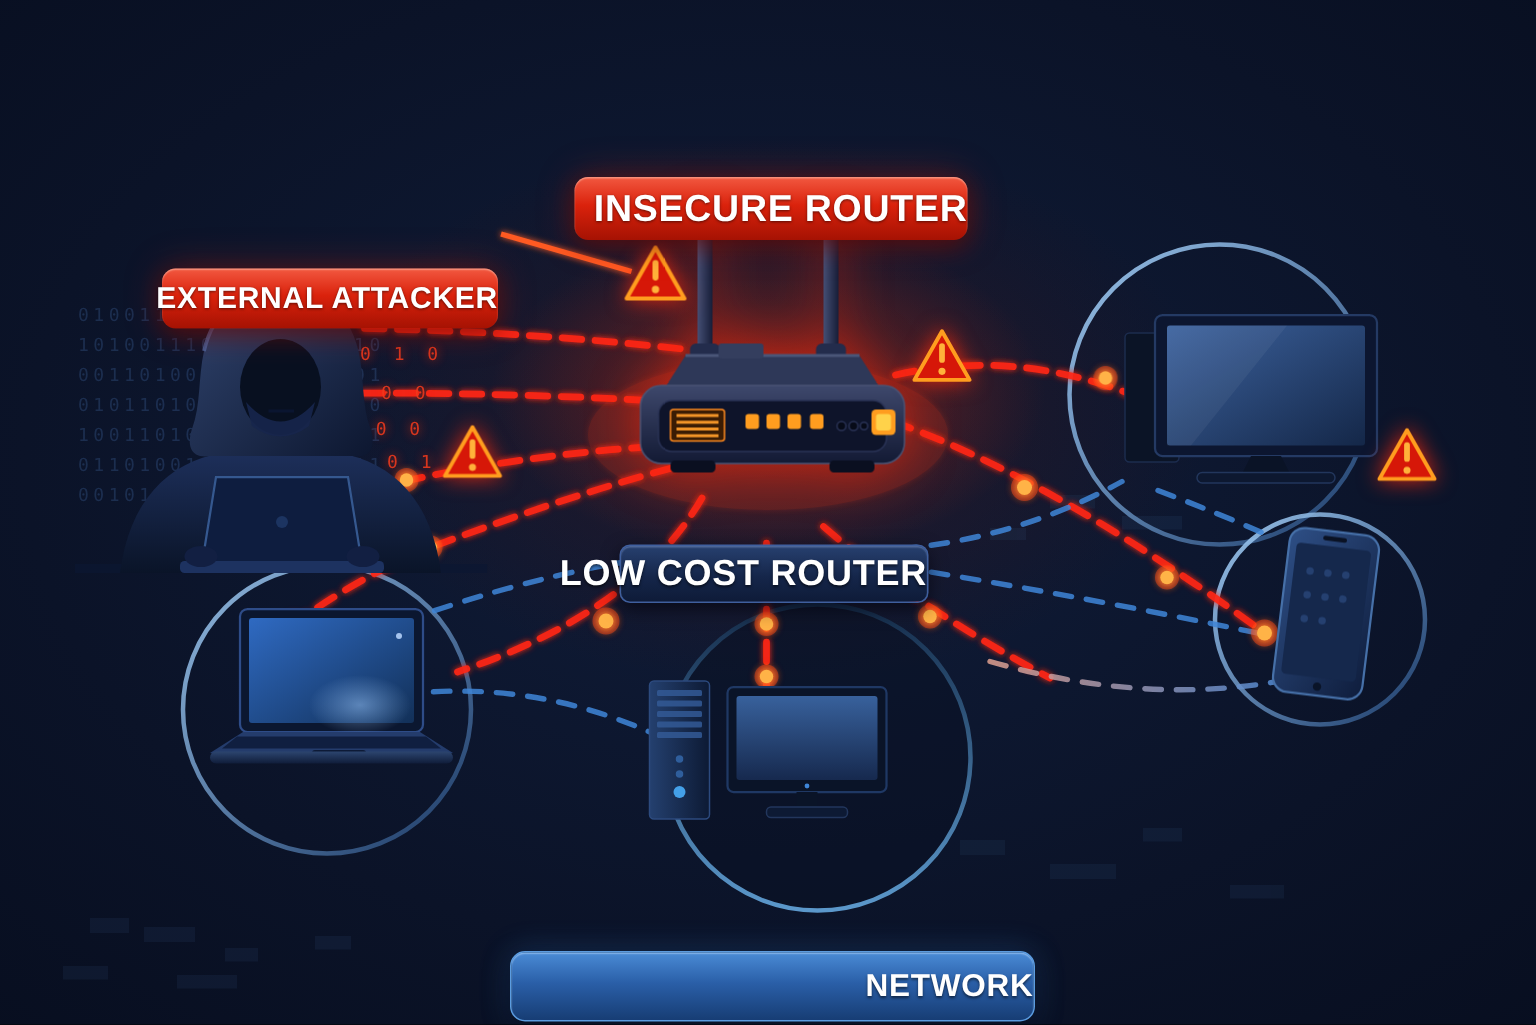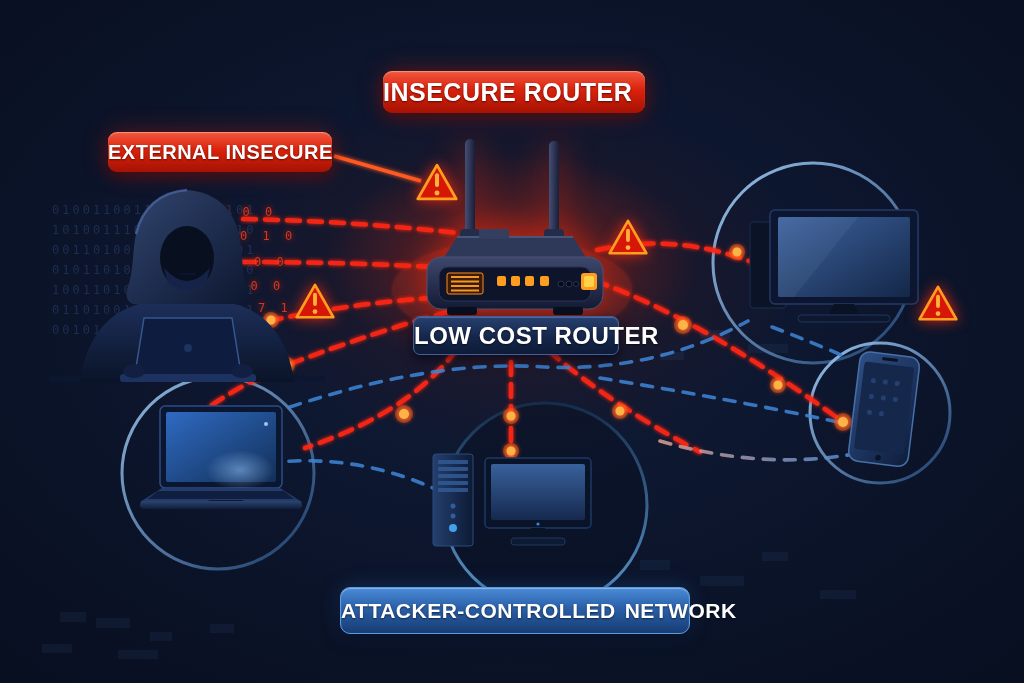--- a/index.html
+++ b/index.html
@@ -6,23 +6,23 @@
   html,body{margin:0;padding:0;background:#05090f;}
   #canvas{
     position:relative;width:1024px;height:683px;overflow:hidden;
     font-family:"Liberation Sans",sans-serif;
     background:
       radial-gradient(ellipse 420px 260px at 50% 40%, rgba(60,18,20,.55), rgba(0,0,0,0) 70%),
       radial-gradient(ellipse 900px 600px at 50% 45%, #101d3a 0%, #0b1328 55%, #060c1c 100%);
   }
   .abs{position:absolute;}
   
-  .badge{display:flex;align-items:center;justify-content:flex-start;
+  .badge{display:flex;align-items:center;justify-content:flex-end;
     font-weight:bold;color:#ffffff;text-shadow:0 1px 2px rgba(0,0,0,.55);
-    border-radius:9px;letter-spacing:.5px;white-space:nowrap;}
+    border-radius:9px;letter-spacing:.5px;white-space:nowrap;margin-top:47px;}
   .badge-red{
     background:linear-gradient(180deg,#f25840 0%,#da220c 45%,#a51203 100%);
     box-shadow:0 4px 14px rgba(90,5,0,.6),0 0 26px rgba(255,50,20,.28),inset 0 1px 1px rgba(255,200,180,.55);
   }
   .badge-navy{
     background:linear-gradient(180deg,#27406f 0%,#15264a 55%,#0e1b38 100%);
     border:1.5px solid #3f5f9e;border-radius:7px;
     box-shadow:0 4px 12px rgba(0,0,10,.6),inset 0 1px 1px rgba(160,190,240,.35);
   }
   .badge-blue{
@@ -162,21 +162,21 @@
     <div class="row">10100111010011011010</div>
     <div class="row">00110100110101001101</div>
     <div class="row">01011010011010110100</div>
     <div class="row">10011010100110100111</div>
     <div class="row">01101001101011010011</div>
     <div class="row">00101101001101001010</div>
     <span class="red" style="left:168px;top:2px">0 0 0</span>
     <span class="red" style="left:188px;top:26px">0 1 0</span>
     <span class="red" style="left:202px;top:52px">0 0</span>
     <span class="red" style="left:176px;top:76px">0 0 0</span>
-    <span class="red" style="left:206px;top:98px">7 1</span>
+    <span class="red" style="left:206px;top:98px">0 1</span>
     <span class="red" style="left:182px;top:120px">0 0</span>
   </div>
 
   <div class="abs dev" style="left:50px;top:182px;width:275px;height:200px">
     <svg width="275" height="200" viewBox="0 0 275 200">
       <defs>
         <linearGradient id="hoodGrad" x1="0" y1="0" x2="1" y2="1">
           <stop offset="0%" stop-color="#31456f"></stop>
             <stop offset="100%" stop-color="#0d1730"></stop>
         </linearGradient>
@@ -376,25 +376,24 @@
       <circle cx="24" cy="33.5" r="2.7" fill="#ffb23a"></circle>
     </svg>
   </div>
 
 
   <div id="badge-insecure" class="abs badge badge-red">
     <span>INSECURE ROUTER</span>
   </div>
 
   <div id="badge-attacker" class="abs badge badge-red">
-    <span>EXTERNAL INSECURE</span>
+    <span>EXTERNAL ATTACKER</span>
   </div>
 
   <div id="badge-lowcost" class="abs badge badge-navy">
     <span>LOW COST ROUTER</span>
   </div>
 
   <div id="badge-network" class="abs badge badge-blue">
-    <span>ATTACKER-CONTROLLED</span>
     <span class="rest">NETWORK</span>
   </div>
 
 </div>
 
 </body></html>

